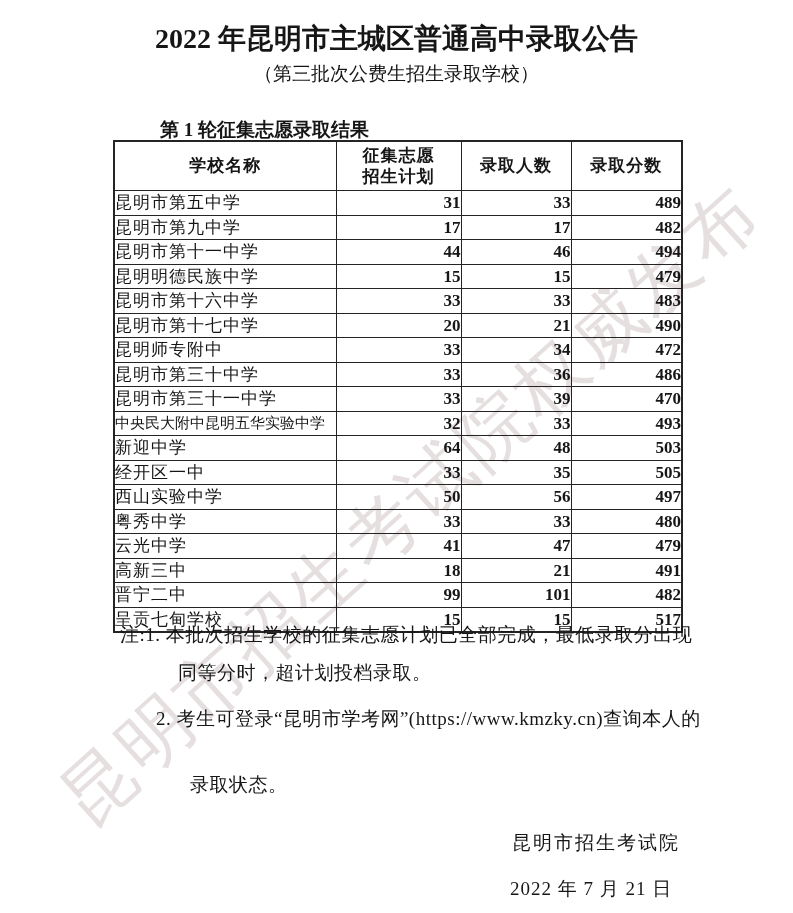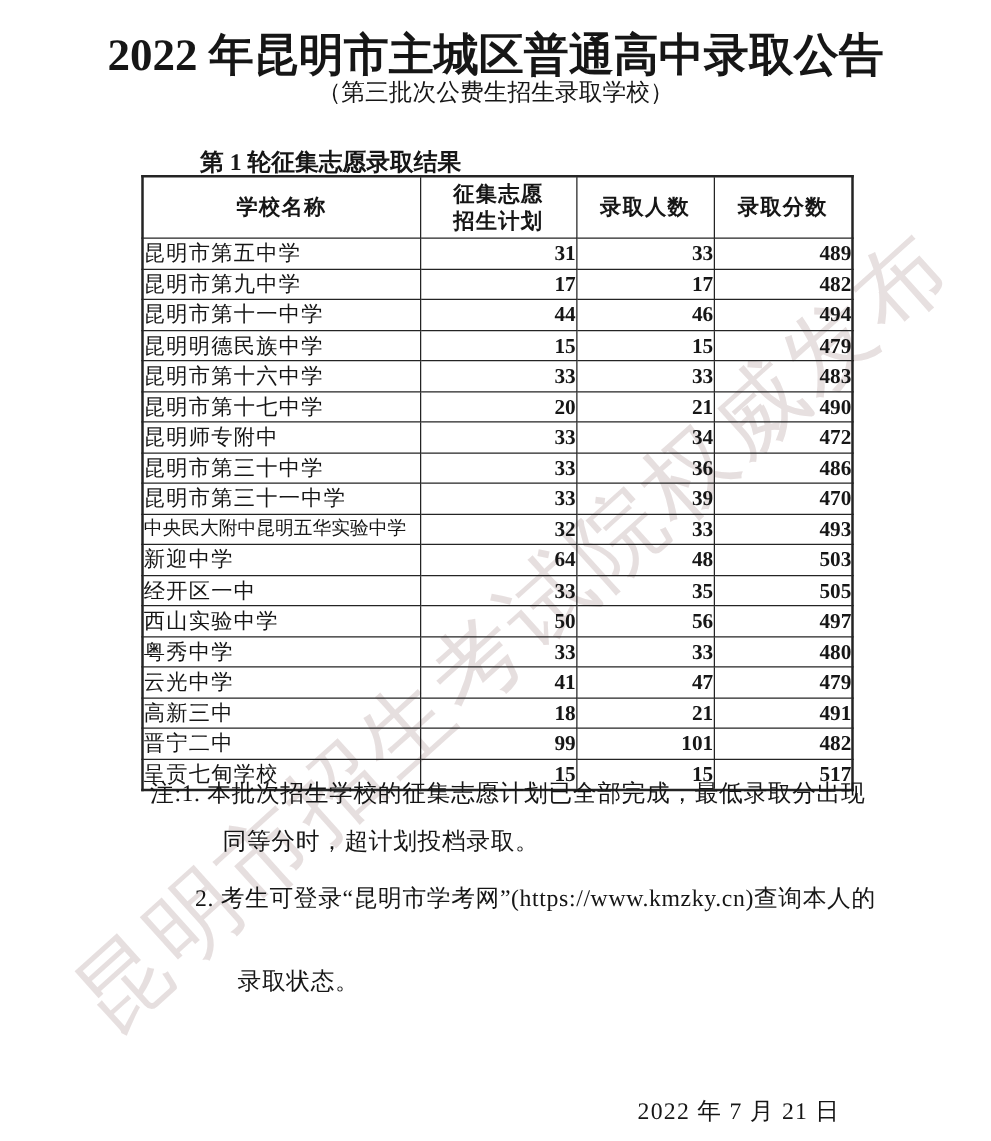--- a/index.html
+++ b/index.html
@@ -23,21 +23,21 @@
     white-space:nowrap;
     transform:rotate(-42deg);
     opacity:0.55;
     pointer-events:none;
     z-index:0;
     user-select:none;
   }
   .title {
     position:absolute; top:20px; left:0;
     width:100%; text-align:center;
-    font-size:36px; font-weight:bold;
+    font-size:28px; font-weight:bold;
     z-index:2;
   }
   .subtitle {
     position:absolute; top:61px; left:0;
     width:100%; text-align:center;
     font-size:19px; font-weight:normal;
     z-index:2;
   }
   .section-heading {
     position:absolute; top:101px; left:160px;
@@ -237,15 +237,16 @@
           <td class="cell-num">517</td>
         </tr>
       </tbody>
   </table>
 
   <div class="note-line note-1">注:1. 本批次招生学校的征集志愿计划已全部完成，最低录取分出现</div>
   <div class="note-line note-2">同等分时，超计划投档录取。</div>
   <div class="note-line note-3">2. 考生可登录“昆明市学考网”(https://www.kmzky.cn)查询本人的</div>
   <div class="note-line note-4">录取状态。</div>
 
+  <div class="signature">昆明市招生考试院</div>
   <div class="doc-date">2022 年 7 月 21 日</div>
 
 </div>
 
 </body></html>

